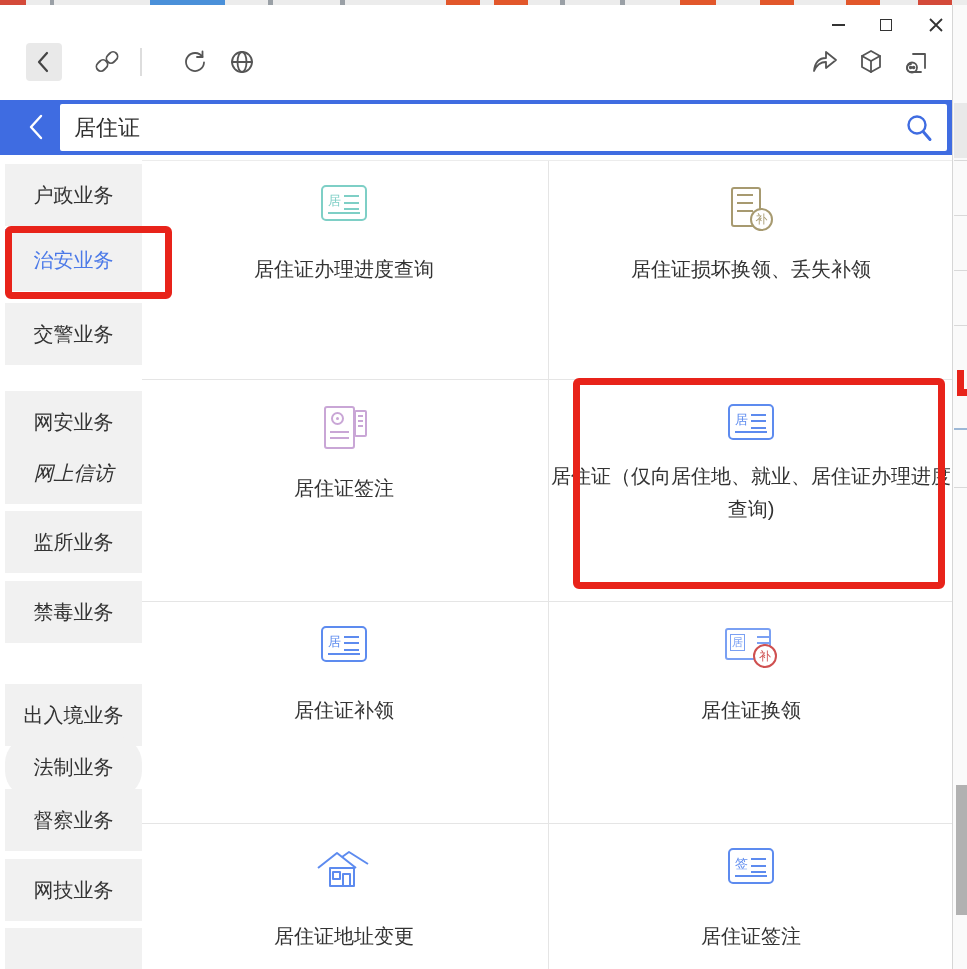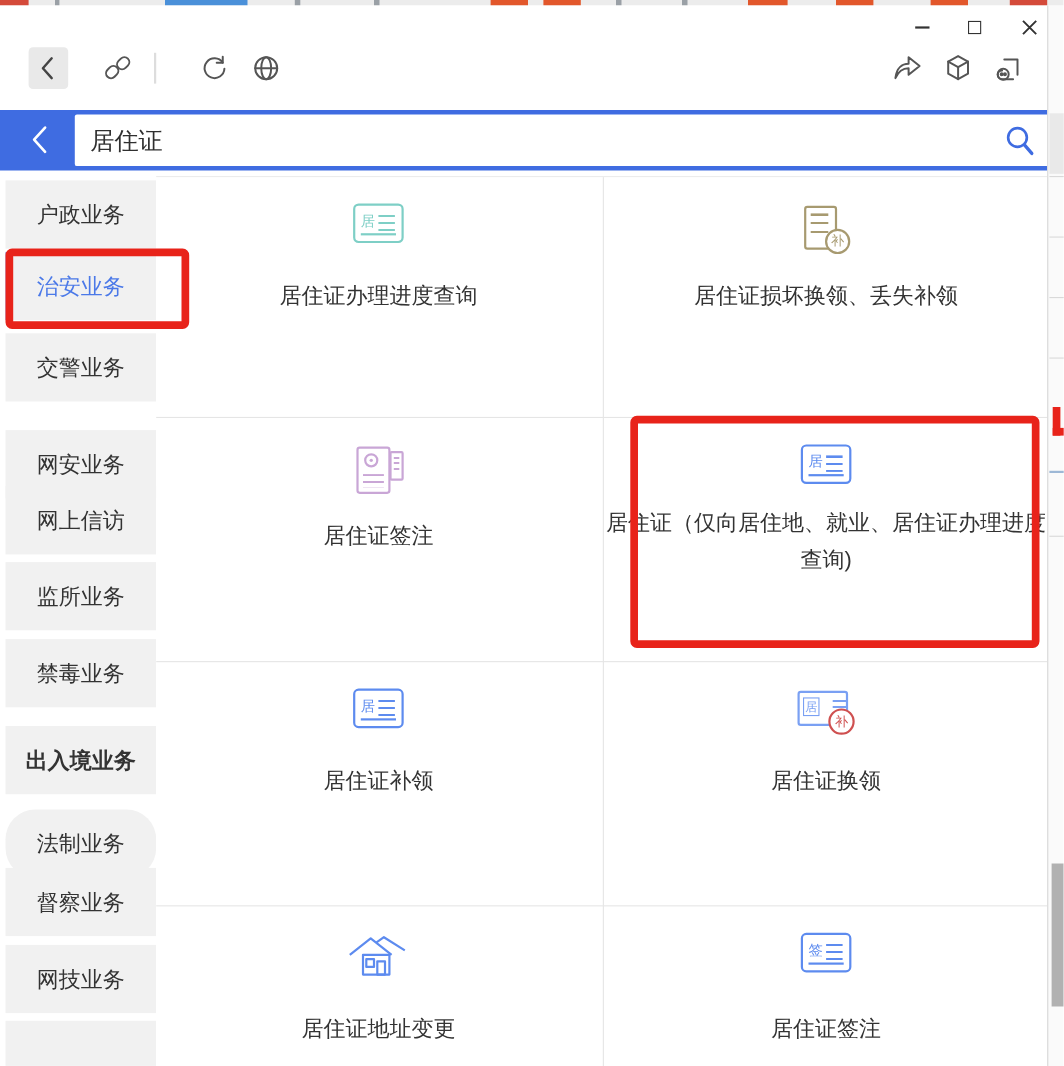--- a/index.html
+++ b/index.html
@@ -21,21 +21,21 @@
   
   #toolbar { left:0; top:37px; width:952px; height:58px; background:#fff; }
   .tbtn { position:absolute; display:flex; align-items:center; justify-content:center; }
   #back-btn { left:26px; top:6px; width:36px; height:38px; background:#e9e9e9; border-radius:4px; }
   .tdivider { position:absolute; left:140px; top:11px; width:2px; height:28px; background:#ddd; }
   svg.ticon { stroke:#555; fill:none; stroke-width:1.8; stroke-linecap:round; stroke-linejoin:round; }
 
   
   #searchbar { left:0; top:100px; width:952px; height:55px; background:#3f6ce1; }
   #search-back { position:absolute; left:22px; top:12px; width:30px; height:30px; display:flex; align-items:center; justify-content:center; }
-  #search-box { position:absolute; left:60px; top:4px; width:887px; height:47px; background:#fff; border-radius:2px;margin-left:8px; }
+  #search-box { position:absolute; left:60px; top:4px; width:887px; height:47px; background:#fff; border-radius:2px; }
   #search-input { position:absolute; left:14px; top:0; width:820px; height:47px; border:none; outline:none; font-size:22px; color:#2f2f2f; font-family:inherit; background:transparent; }
   #search-glass { position:absolute; right:14px; top:10px; }
 
   
   .side-item { position:absolute; left:5px; width:137px; height:62px; background:#f1f1f1; color:#333;
     font-size:20px; display:flex; align-items:center; justify-content:center; cursor:pointer; }
   .side-item.selected { color:#4b79e8; }
   .side-item.selected::before { content:""; position:absolute; left:0; top:0; width:5px; height:100%; background:#7f97ef; }
 
   
@@ -207,30 +207,30 @@
     </div>
   <div class="side-item selected" style="top:229px;">
       <span>治安业务</span>
     </div>
   <div class="side-item" style="top:303px;font-family:Liberation Mono, monospace;">
       <span>交警业务</span>
     </div>
   <div class="side-item" style="top:391px;">
       <span>网安业务</span>
     </div>
-  <div class="side-item" style="top:442px;">
+  <div class="side-item" style="top:442px;font-style:italic;">
       <span>网上信访</span>
     </div>
   <div class="side-item" style="top:511px;">
       <span>监所业务</span>
     </div>
   <div class="side-item" style="top:581px;">
       <span>禁毒业务</span>
     </div>
-  <div class="side-item" style="top:660px;font-weight:bold;">
+  <div class="side-item" style="top:684px;">
       <span>出入境业务</span>
     </div>
   <div class="side-item" style="top:736px;border-radius:27px;">
       <span>法制业务</span>
     </div>
   <div class="side-item" style="top:789px;">
       <span>督察业务</span>
     </div>
   <div class="side-item" style="top:859px;">
       <span>网技业务</span>

